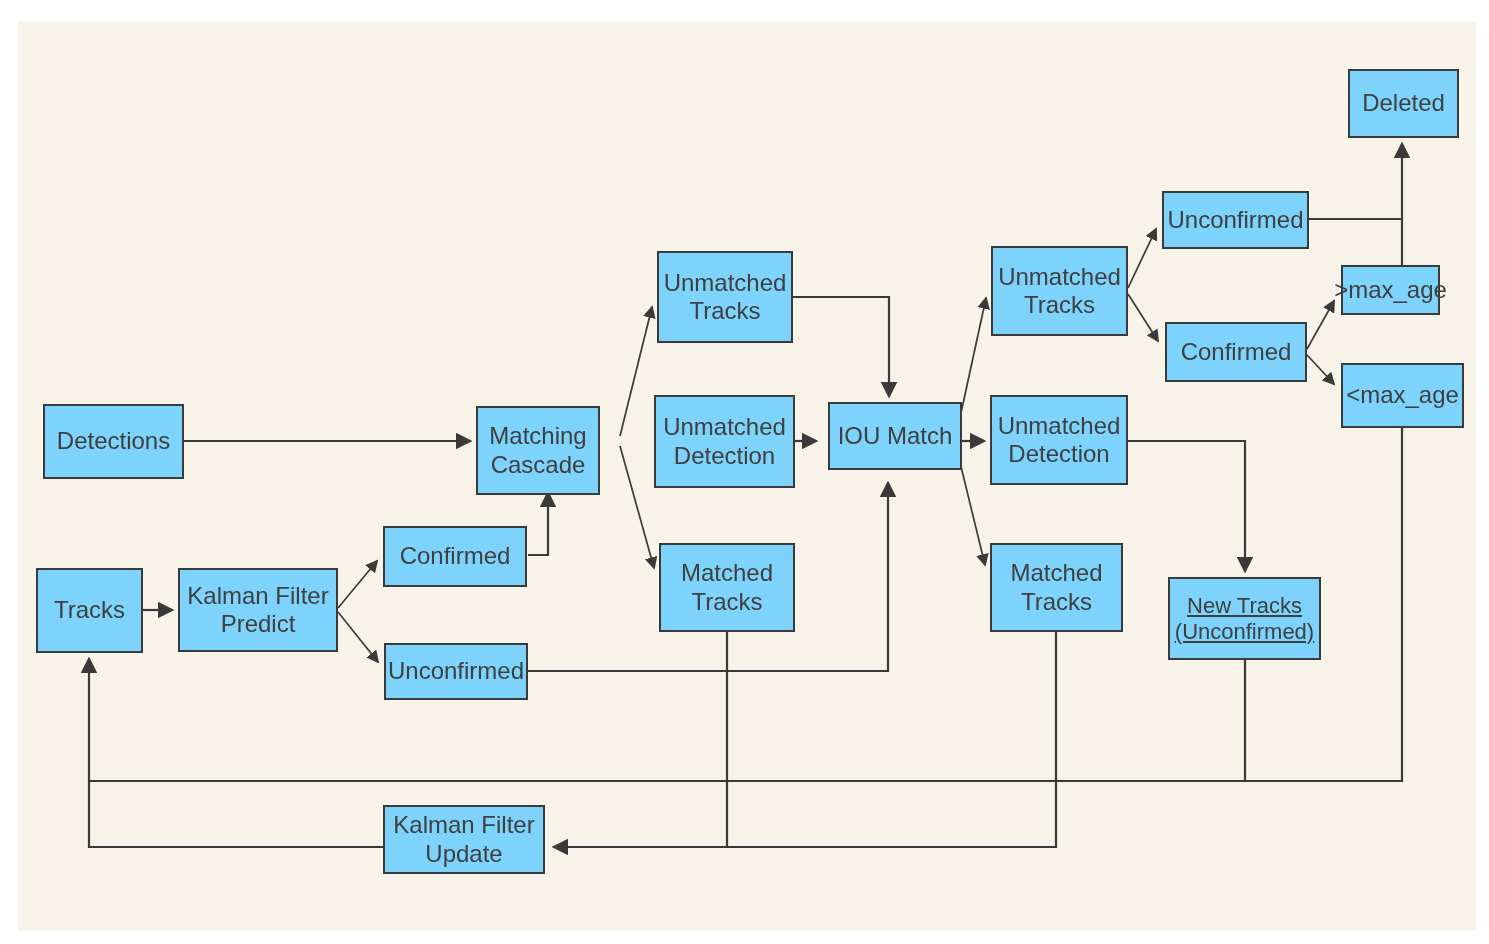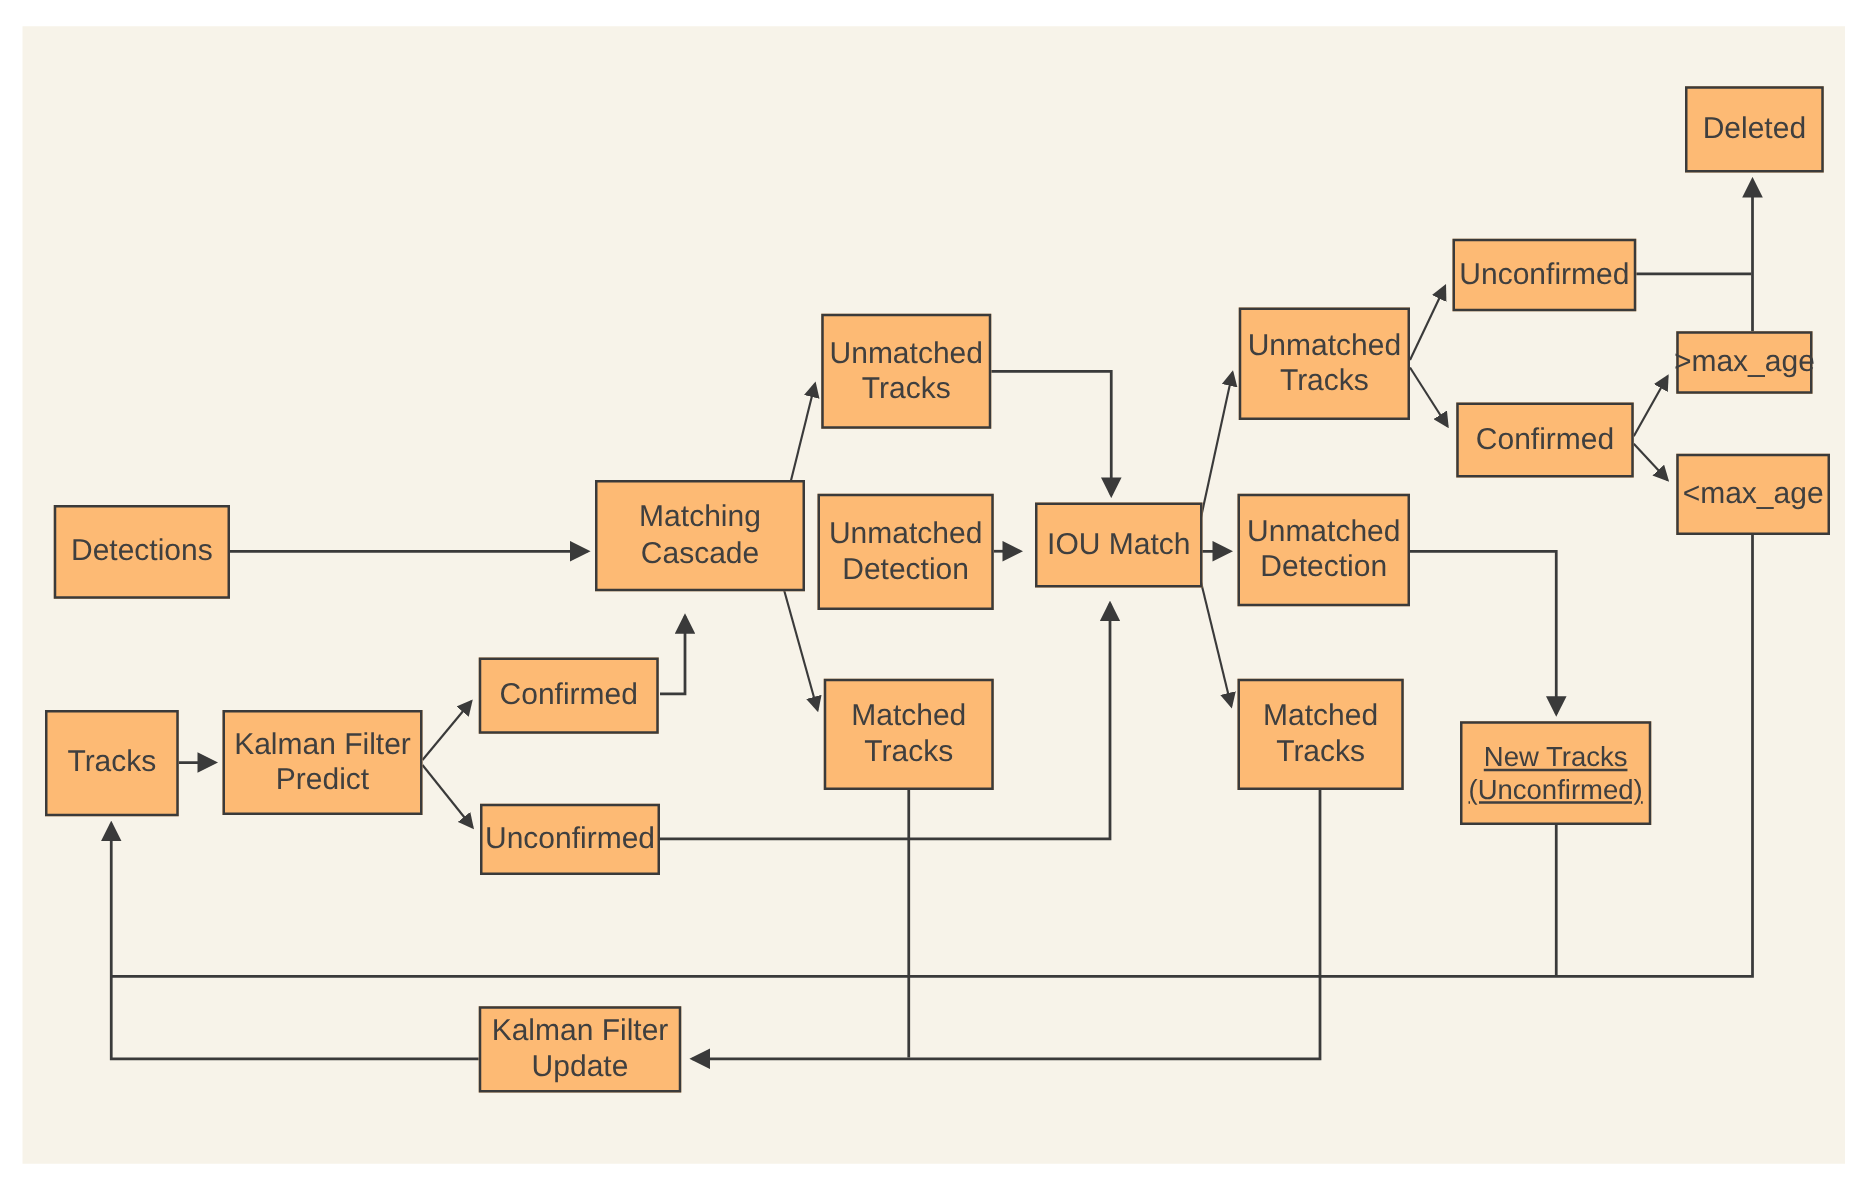--- a/index.html
+++ b/index.html
@@ -2,21 +2,21 @@
 <html><head>
 <meta charset="utf-8">
 <style>
   html,body{margin:0;padding:0;background:#ffffff;}
   .canvas{position:relative;width:1489px;height:944px;background:#ffffff;overflow:hidden;
           font-family:"Liberation Sans", sans-serif;}
   .board{position:absolute;left:18px;top:21px;width:1458px;height:910px;background:#f7f3e9;}
   svg.connectors{position:absolute;left:0;top:0;width:1489px;height:944px;z-index:1;}
   .node{
     position:absolute;z-index:2;box-sizing:border-box;
-    background:#fdba74;border:2px solid #3a3a3a;color:#3f3f3f;
+    background:#7dd3fc;border:2px solid #3a3a3a;color:#3f3f3f;
     display:flex;align-items:center;justify-content:center;text-align:center;
     font-size:24px;line-height:1.18;padding:2px 3px;
   }
   .node.small{font-size:22px;text-decoration:underline;}
   .conn{stroke:#3a3a3a;fill:none;}
   .conn.main{stroke-width:2.2;}
   .conn.thin{stroke-width:1.7;}
 </style>
 </head>
 <body>
@@ -57,28 +57,28 @@
     <path class="conn thin" marker-end="url(#ah)" d="M1128,294 L1158,341"></path>
     <path class="conn thin" marker-end="url(#ah)" d="M1307,349 L1334,301"></path>
     <path class="conn thin" marker-end="url(#ah)" d="M1307,355 L1334,384"></path>
   </svg>
 
   <div class="node" style="left:43px;top:404px;width:141px;height:75px">Detections</div>
   <div class="node" style="left:178px;top:568px;width:160px;height:84px">Kalman Filter Predict</div>
   <div class="node" style="left:36px;top:568px;width:107px;height:85px">Tracks</div>
   <div class="node" style="left:383px;top:526px;width:144px;height:61px">Confirmed</div>
   <div class="node" style="left:384px;top:643px;width:144px;height:57px">Unconfirmed</div>
-  <div class="node" style="left:476px;top:384px;width:168px;height:89px">Matching Cascade</div>
+  <div class="node" style="left:476px;top:406px;width:124px;height:89px">Matching Cascade</div>
   <div class="node" style="left:657px;top:251px;width:136px;height:92px">Unmatched Tracks</div>
   <div class="node" style="left:654px;top:395px;width:141px;height:93px">Unmatched Detection</div>
   <div class="node" style="left:659px;top:543px;width:136px;height:89px">Matched Tracks</div>
   <div class="node" style="left:828px;top:402px;width:134px;height:68px">IOU Match</div>
   <div class="node" style="left:991px;top:246px;width:137px;height:90px">Unmatched Tracks</div>
   <div class="node" style="left:990px;top:395px;width:138px;height:90px">Unmatched Detection</div>
   <div class="node" style="left:990px;top:543px;width:133px;height:89px">Matched Tracks</div>
   <div class="node" style="left:1162px;top:191px;width:147px;height:58px">Unconfirmed</div>
   <div class="node" style="left:1165px;top:322px;width:142px;height:60px">Confirmed</div>
   <div class="node" style="left:1348px;top:69px;width:111px;height:69px">Deleted</div>
-  <div class="node" style="left:1341px;top:265px;width:109px;height:50px">&gt;max_age</div>
+  <div class="node" style="left:1341px;top:265px;width:99px;height:50px">&gt;max_age</div>
   <div class="node" style="left:1341px;top:363px;width:123px;height:65px">&lt;max_age</div>
   <div class="node small" style="left:1168px;top:577px;width:153px;height:83px">New Tracks (Unconfirmed)</div>
   <div class="node" style="left:383px;top:805px;width:162px;height:69px">Kalman Filter Update</div>
 </div>
 
 </body></html>

